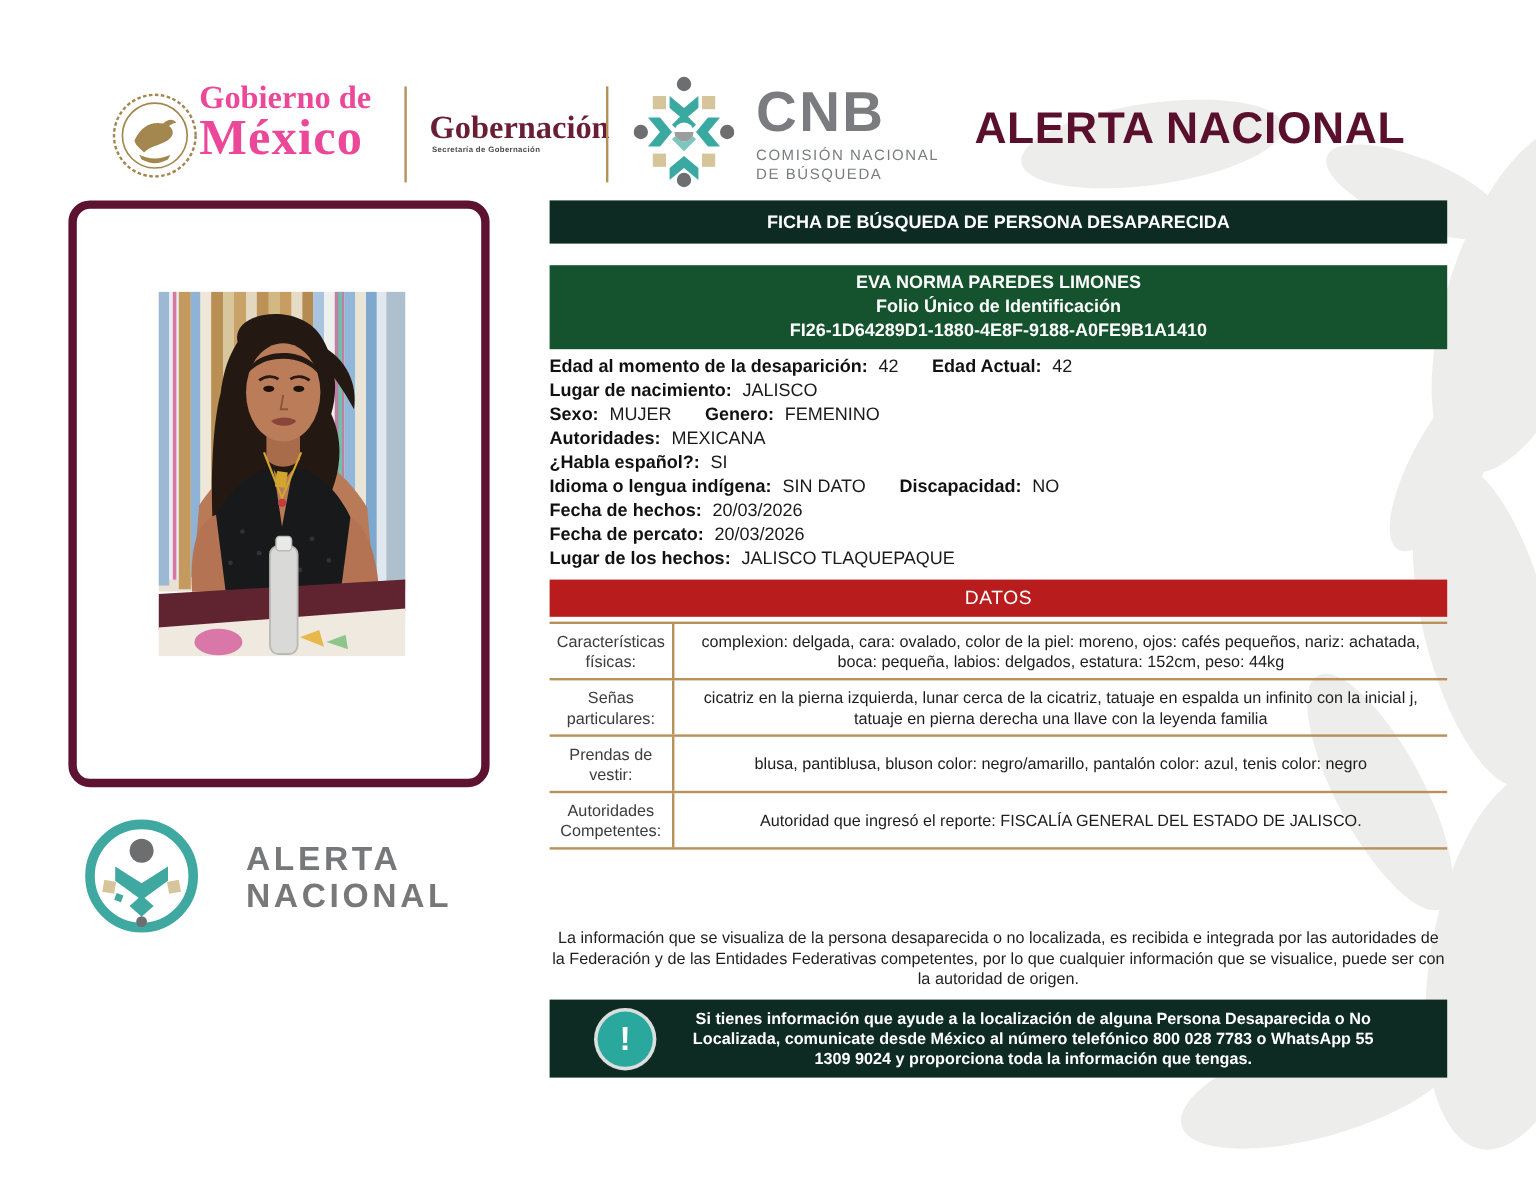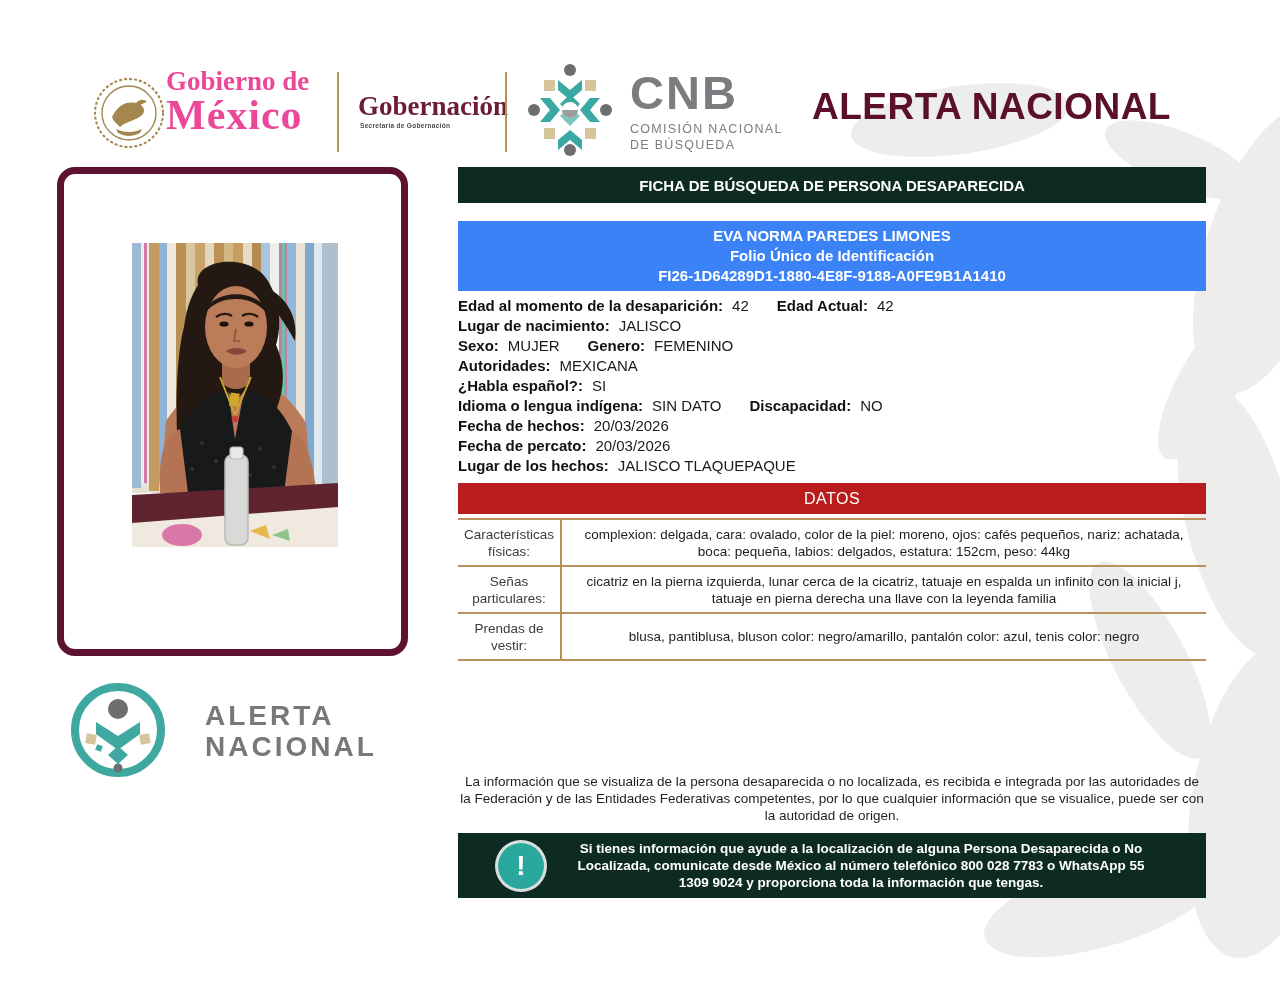--- a/index.html
+++ b/index.html
@@ -25,21 +25,21 @@
   .cnb-text .nm { font-size:12.5px; letter-spacing:1.3px; line-height:16px; margin-top:5px; font-weight:500; }
   .alert-title { left:812px; top:86px; width:420px; font-size:37px; font-weight:bold; color:#5a102c; letter-spacing:.5px; }
   
   .photo-card { left:57px; top:167px; width:351px; height:489px; background:#fff;
     border:7px solid #5c1230; border-radius:18px; }
   .photo { position:absolute; left:68px; top:69px; width:206px; height:304px; overflow:hidden; }
   
   .col { left:458px; width:748px; }
   .banner-green { top:167px; height:36px; background:#0d2b22; color:#fff; display:flex; align-items:center; justify-content:center;
     font-size:15px; font-weight:bold; }
-  .banner-maroon { top:221px; height:70px; background:#3b82f6; color:#fff; text-align:center; padding-top:5px; }
+  .banner-maroon { top:221px; height:70px; background:#14532d; color:#fff; text-align:center; padding-top:5px; }
   .banner-maroon div { font-size:15px; font-weight:bold; line-height:20px; }
   .info { top:297px; }
   .info-row { height:20px; font-size:15px; color:#1a1a1a; white-space:nowrap; }
   .info-row .lbl { font-weight:bold; color:#111; }
   .info-row .val { margin-left:9px; }
   .info-row .lbl2 { font-weight:bold; color:#111; margin-left:28px; }
   .banner-datos { top:483px; height:31px; background:#b91c1c; color:#fff; display:flex; align-items:center; justify-content:center;
     font-size:16px; font-weight:normal; letter-spacing:.5px; }
   .dtable { top:518px; border-top:2px solid #b8915a; }
   .drow { display:flex; border-bottom:2px solid #b8915a; min-height:47px; }
@@ -253,20 +253,24 @@
       <div class="dvalue">complexion: delgada, cara: ovalado, color de la piel: moreno, ojos: cafés pequeños, nariz: achatada, boca: pequeña, labios: delgados, estatura: 152cm, peso: 44kg</div>
     </div>
     <div class="drow">
       <div class="dlabel">Señas particulares:</div>
       <div class="dvalue">cicatriz en la pierna izquierda, lunar cerca de la cicatriz, tatuaje en espalda un infinito con la inicial j, tatuaje en pierna derecha una llave con la leyenda familia</div>
     </div>
     <div class="drow">
       <div class="dlabel">Prendas de vestir:</div>
       <div class="dvalue">blusa, pantiblusa, bluson color: negro/amarillo, pantalón color: azul, tenis color: negro</div>
     </div>
+    <div class="drow">
+      <div class="dlabel">Autoridades Competentes:</div>
+      <div class="dvalue">Autoridad que ingresó el reporte: FISCALÍA GENERAL DEL ESTADO DE JALISCO.</div>
+    </div>
   </div>
 
   <div class="abs col disclaimer">La información que se visualiza de la persona desaparecida o no localizada, es recibida e integrada por las autoridades de la Federación y de las Entidades Federativas competentes, por lo que cualquier información que se visualice, puede ser con la autoridad de origen.</div>
 
   <div class="abs col footer-banner">
     <div class="fb-icon">!</div>
     <div class="fb-text">Si tienes información que ayude a la localización de alguna Persona Desaparecida o No Localizada, comunicate desde México al número telefónico 800 028 7783 o WhatsApp 55 1309 9024 y proporciona toda la información que tengas.</div>
   </div>
 
   <svg class="abs an-ring" viewBox="0 0 96 96">

